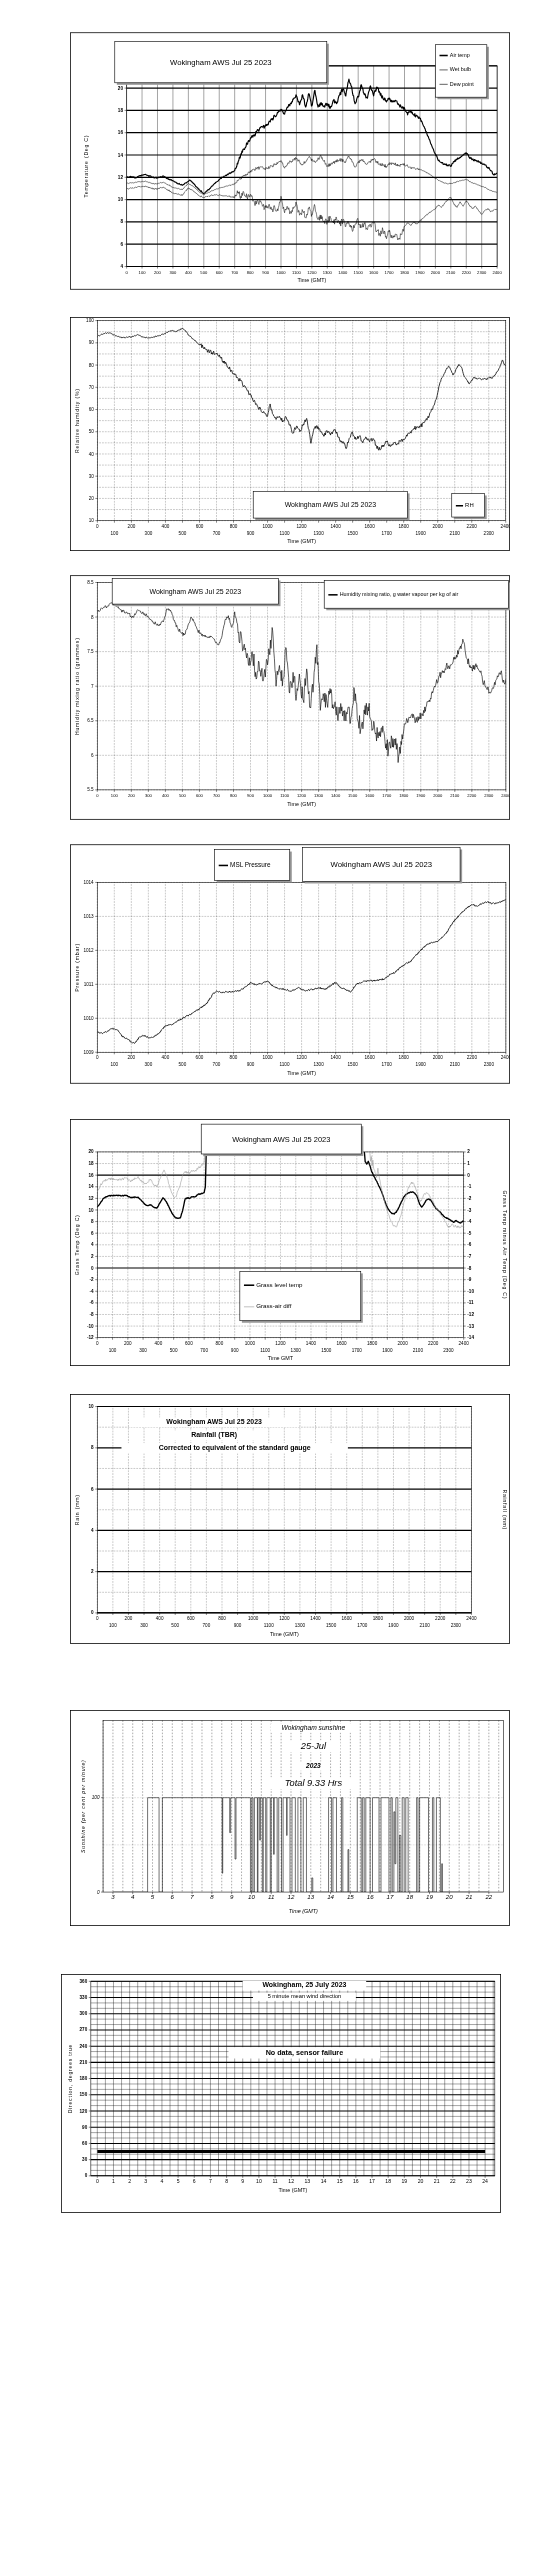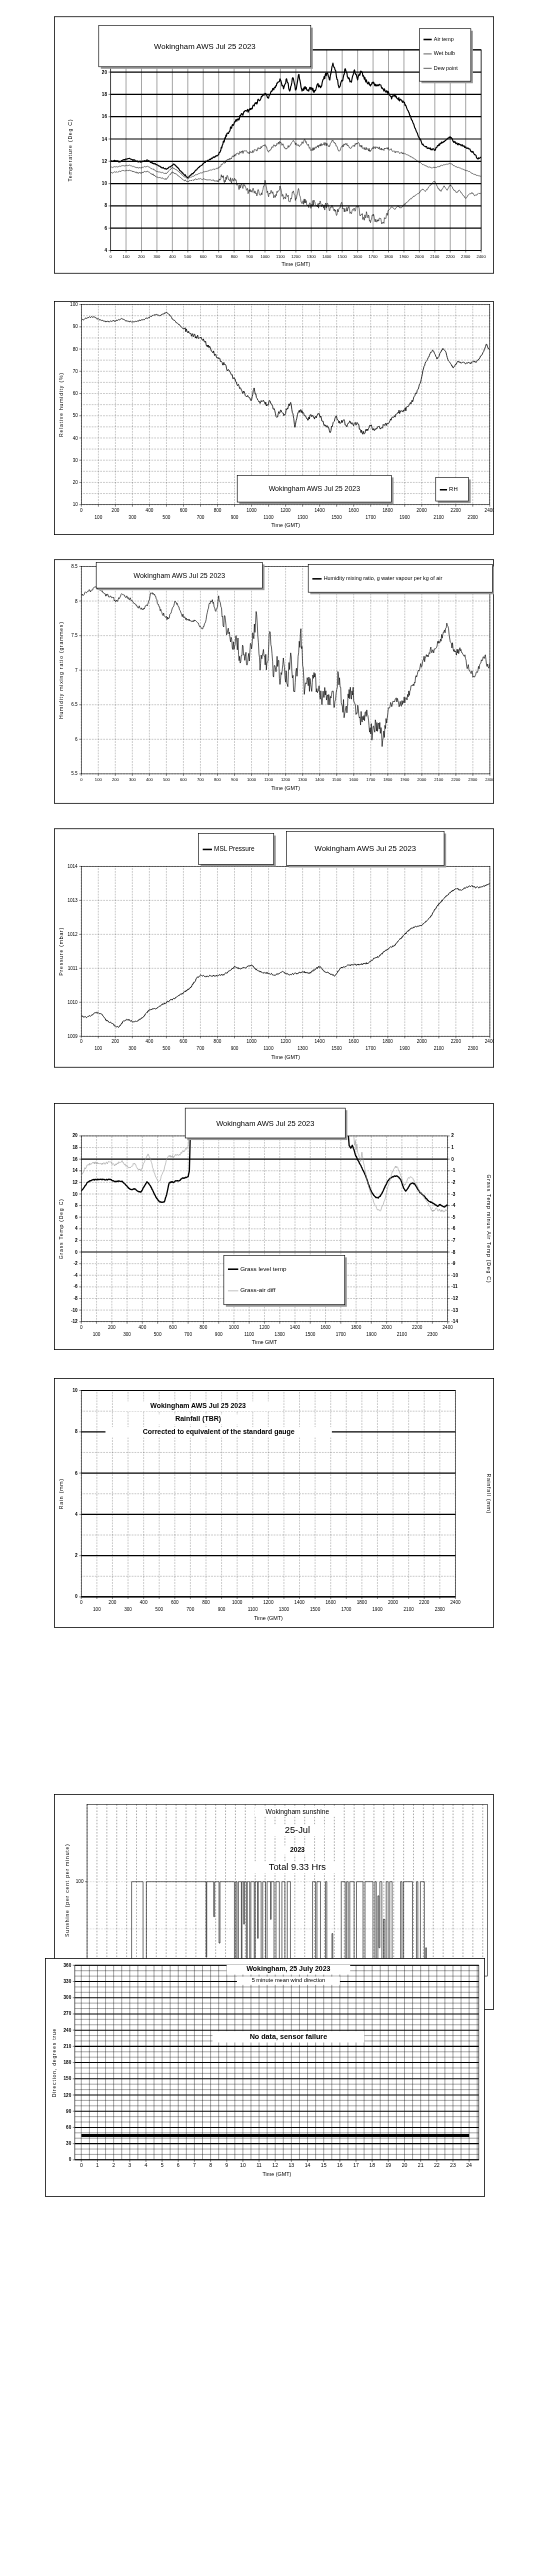--- a/index.html
+++ b/index.html
@@ -1,18 +1,18 @@
 <!DOCTYPE html>
 <html style="font-size:8.2px"><head>
 <meta charset="utf-8">
 <style>
   html,body{margin:0;padding:0;background:#fff;}
   body{font-family:"Liberation Sans","DejaVu Sans",sans-serif;}
   .page{position:relative;width:541px;height:2620px;background:#ffffff;overflow:hidden;}
-  figure.chart{position:absolute;margin:0;padding:0;}
+  figure.chart{position:absolute;margin:16px;padding:0;}
   figure.chart svg{display:block;}
 </style>
 </head>
 <body>
 
 <div class="page">
 
   <figure class="chart" style="left: 54px; top: 15.5px;">
 
     <svg viewBox="0 0 855 500" width="440" height="258">
@@ -814,21 +814,21 @@
           <polyline points="53.0,425.0 780.0,425.0" fill="none" stroke="#000" stroke-width="2.4" stroke-linejoin="round"></polyline>
         </g>
         <rect x="115" y="45" width="330" height="19" fill="#fff"></rect>
         <text x="280" y="58" text-anchor="middle" font-size="13.5" fill="#000" font-weight="bold">Wokingham AWS Jul 25 2023</text>
         <rect x="200" y="71" width="160" height="19" fill="#fff"></rect>
         <text x="280" y="84" text-anchor="middle" font-size="13.5" fill="#000" font-weight="bold">Rainfall (TBR)</text>
         <rect x="100" y="95" width="440" height="20" fill="#fff"></rect>
         <text x="320" y="109" text-anchor="middle" font-size="13.5" fill="#000" font-weight="bold">Corrected to equivalent of the standard gauge</text>
       </svg>
   </figure>
-  <figure class="chart" style="left: 54px; top: 1794px;">
+  <figure class="chart" style="left: 54px; top: 1694px; font-style: italic;">
 
     <svg viewBox="0 0 855 420" width="440" height="216">
         <rect x="0.75" y="0.75" width="853.5" height="418.5" fill="#fff" stroke="#000" stroke-width="1.5"></rect>
         <line x1="64" y1="20" x2="64" y2="354" stroke="#333" stroke-width="0.8" stroke-dasharray="3 3"></line>
         <line x1="83.23456790123457" y1="20" x2="83.23456790123457" y2="354" stroke="#333" stroke-width="0.8" stroke-dasharray="3 3"></line>
         <line x1="102.46913580246914" y1="20" x2="102.46913580246914" y2="354" stroke="#333" stroke-width="0.8" stroke-dasharray="3 3"></line>
         <line x1="121.7037037037037" y1="20" x2="121.7037037037037" y2="354" stroke="#333" stroke-width="0.8" stroke-dasharray="3 3"></line>
         <line x1="140.93827160493828" y1="20" x2="140.93827160493828" y2="354" stroke="#333" stroke-width="0.8" stroke-dasharray="3 3"></line>
         <line x1="160.17283950617283" y1="20" x2="160.17283950617283" y2="354" stroke="#333" stroke-width="0.8" stroke-dasharray="3 3"></line>
         <line x1="179.4074074074074" y1="20" x2="179.4074074074074" y2="354" stroke="#333" stroke-width="0.8" stroke-dasharray="3 3"></line>

